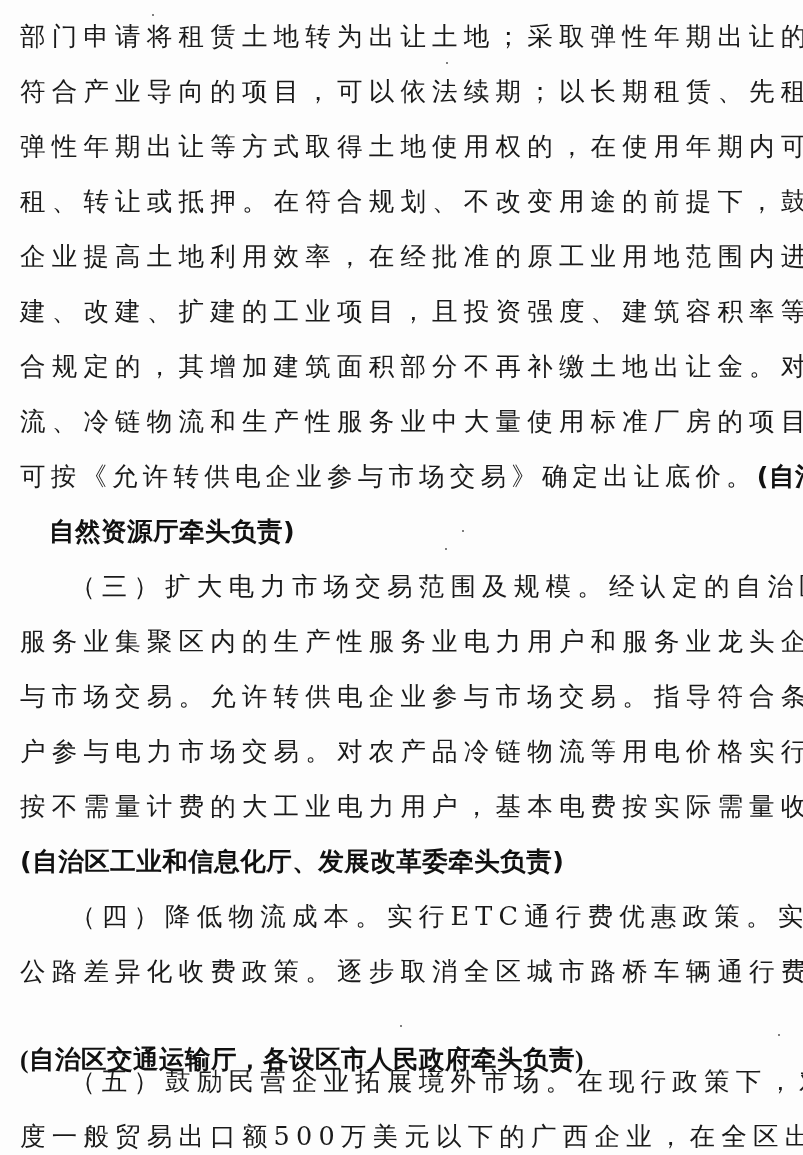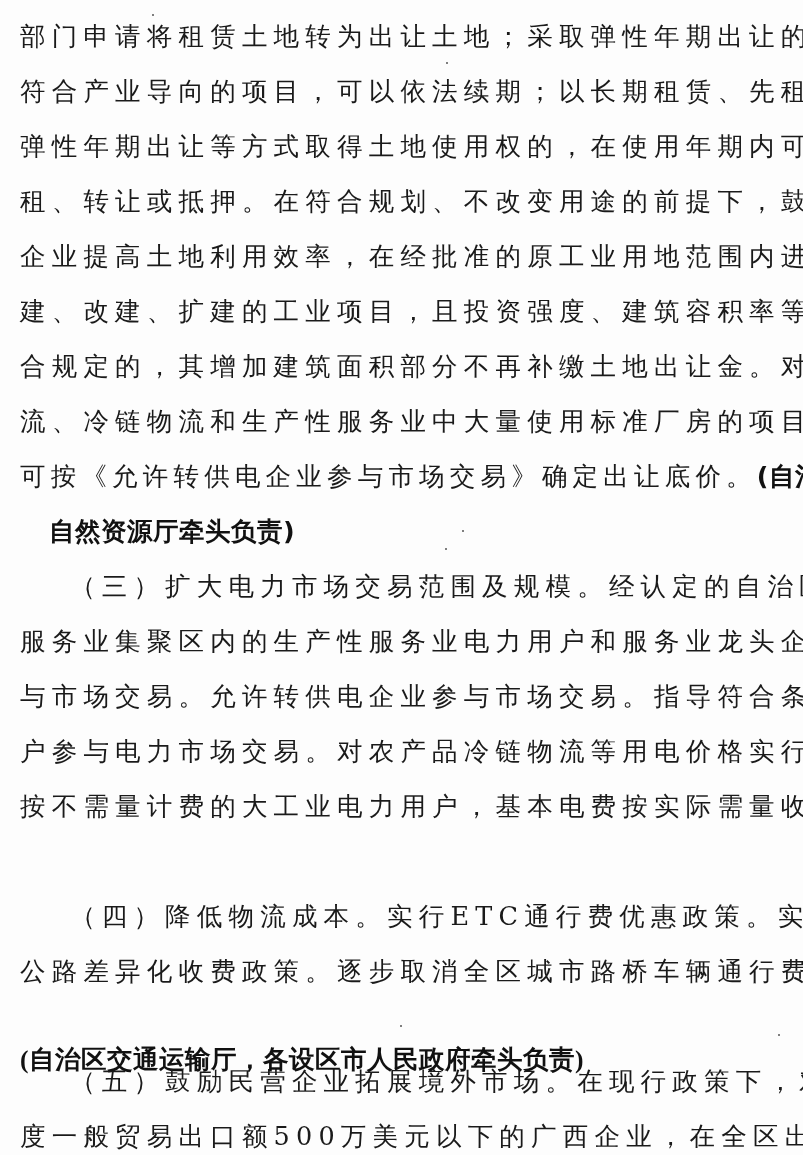--- a/index.html
+++ b/index.html
@@ -75,20 +75,21 @@
   <div class="line" style="top:346px;">合规定的，其增加建筑面积部分不再补缴土地出让金。对仓储物</div>
   <div class="line" style="top:401px;">流、冷链物流和生产性服务业中大量使用标准厂房的项目用地，</div>
   <div class="line" style="top:456px; letter-spacing:5.2px;"><span>可按《允许转供电企业参与市场交易》确定出让底价。</span><span class="b">(自治区</span></div>
   <div class="line bold" style="top:511px;margin-left:29px;">自然资源厅牵头负责)</div>
 
   <div class="line indent" style="top:566px;">（三）扩大电力市场交易范围及规模。经认定的自治区现代</div>
   <div class="line" style="top:621px;">服务业集聚区内的生产性服务业电力用户和服务业龙头企业可参</div>
   <div class="line" style="top:676px;">与市场交易。允许转供电企业参与市场交易。指导符合条件的用</div>
   <div class="line" style="top:731px;">户参与电力市场交易。对农产品冷链物流等用电价格实行优惠。</div>
   <div class="line" style="top:786px;">按不需量计费的大工业电力用户，基本电费按实际需量收取。</div>
+  <div class="line bold" style="top:841px;">(自治区工业和信息化厅、发展改革委牵头负责)</div>
 
   <div class="line indent" style="top:896px;">（四）降低物流成本。实行ETC通行费优惠政策。实行高速</div>
   <div class="line" style="top:951px;">公路差异化收费政策。逐步取消全区城市路桥车辆通行费收费。</div>
   <div class="line bold" style="top:1040px;font-family:Liberation Serif, serif;">(自治区交通运输厅，各设区市人民政府牵头负责)</div>
 
   <div class="line indent" style="top:1061px;">（五）鼓励民营企业拓展境外市场。在现行政策下，对上年</div>
   <div class="line" style="top:1116px;">度一般贸易出口额500万美元以下的广西企业，在全区出口信用</div>
 
   <div class="speck" style="left:152px; top:14px;"></div>
   <div class="speck" style="left:446px; top:62px;"></div>

